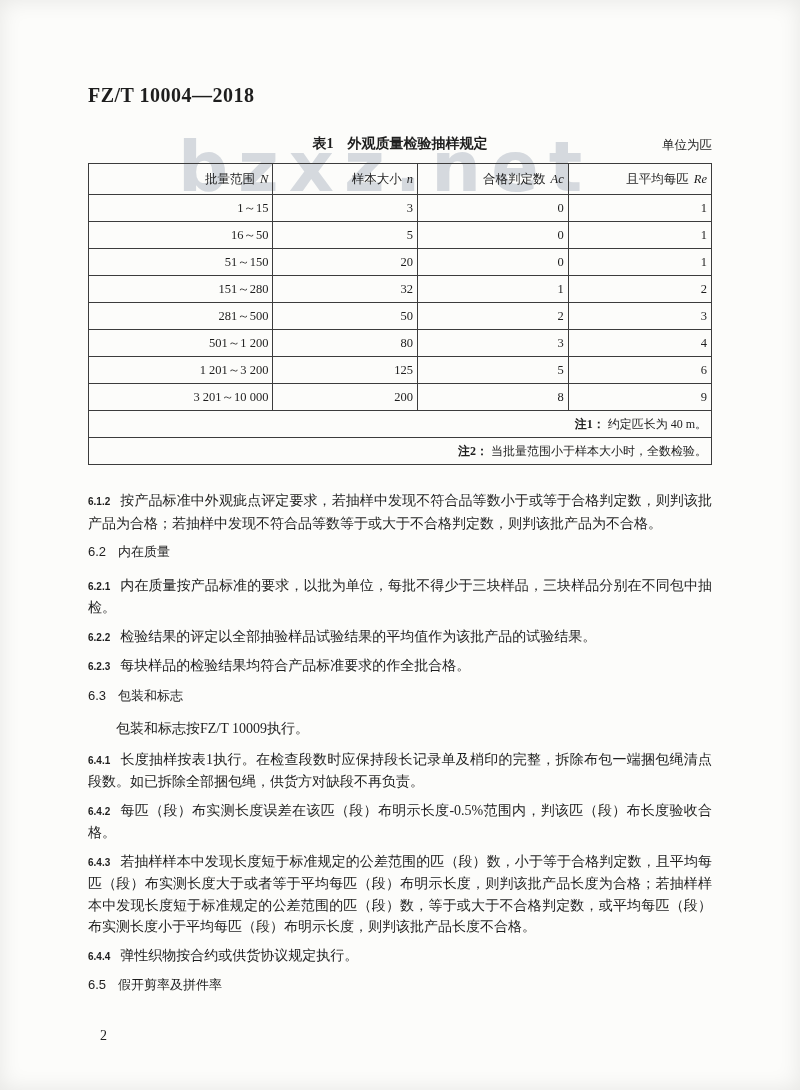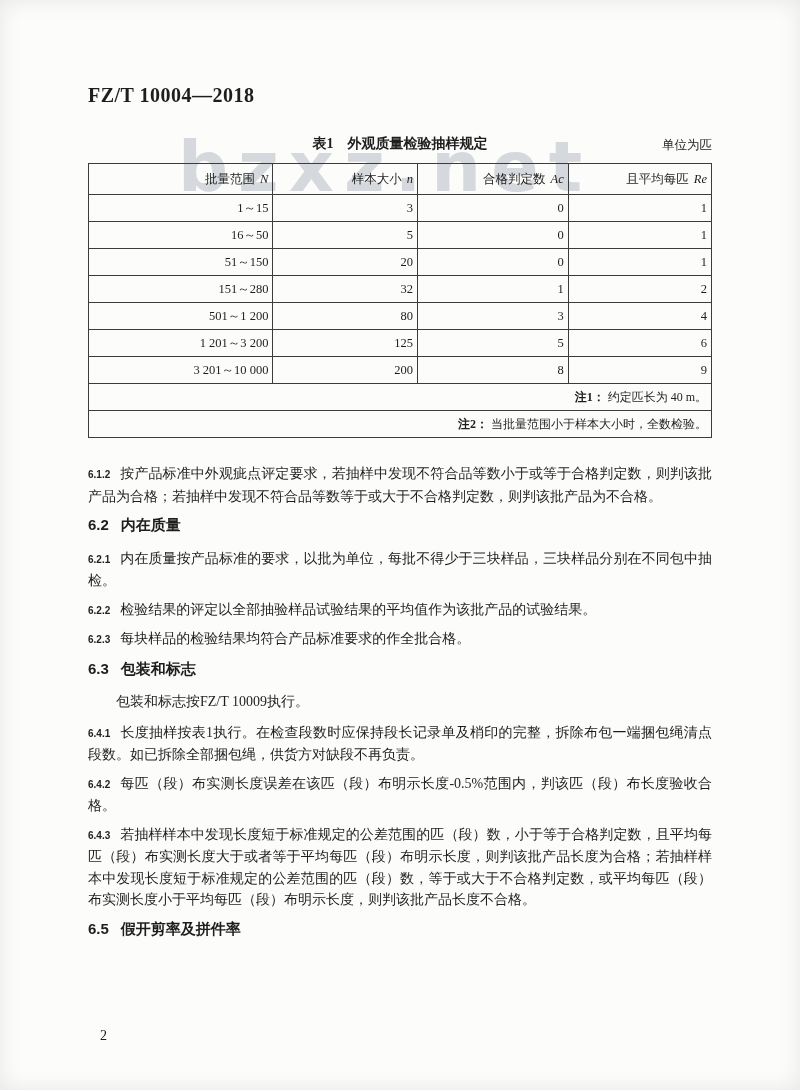--- a/index.html
+++ b/index.html
@@ -77,22 +77,22 @@
   }
   .note-label { font-weight: bold; margin-right: 3px; }
   .body-blocks {
     margin-top: 25px;
     font-size: 14px;
     line-height: 21.5px;
     text-align: justify;
   }
   .body-blocks .heading {
     font-family: "Liberation Sans", "DejaVu Sans", sans-serif;
-    font-weight: bold;
-    font-size: 15px;
+    font-weight: normal;
+    font-size: 13px;
     text-align: left;
     margin: 4px 0 12px 0;
   }
   .heading-num { margin-right: 12px; }
   .body-blocks .clause { margin: 7px 0; }
   .clause-num {
     font-family: "Liberation Sans", "DejaVu Sans", sans-serif;
     font-weight: bold;
     font-size: 10px;
     margin-right: 10px;
@@ -159,20 +159,26 @@
             <td>0</td>
             <td>1</td>
           </tr>
           <tr>
             <td>151～280</td>
             <td>32</td>
             <td>1</td>
             <td>2</td>
           </tr>
           <tr>
+            <td>281～500</td>
+            <td>50</td>
+            <td>2</td>
+            <td>3</td>
+          </tr>
+          <tr>
             <td>501～1 200</td>
             <td>80</td>
             <td>3</td>
             <td>4</td>
           </tr>
           <tr>
             <td>1 201～3 200</td>
             <td>125</td>
             <td>5</td>
             <td>6</td>
@@ -198,20 +204,21 @@
         <div class="clause"><span class="clause-num">6.1.2</span><span>按产品标准中外观疵点评定要求，若抽样中发现不符合品等数小于或等于合格判定数，则判该批产品为合格；若抽样中发现不符合品等数等于或大于不合格判定数，则判该批产品为不合格。</span></div>
         <div class="heading"><span class="heading-num">6.2</span><span>内在质量</span></div>
         <div class="clause"><span class="clause-num">6.2.1</span><span>内在质量按产品标准的要求，以批为单位，每批不得少于三块样品，三块样品分别在不同包中抽检。</span></div>
         <div class="clause"><span class="clause-num">6.2.2</span><span>检验结果的评定以全部抽验样品试验结果的平均值作为该批产品的试验结果。</span></div>
         <div class="clause"><span class="clause-num">6.2.3</span><span>每块样品的检验结果均符合产品标准要求的作全批合格。</span></div>
         <div class="heading"><span class="heading-num">6.3</span><span>包装和标志</span></div>
         <div class="indent"><span>包装和标志按FZ/T 10009执行。</span></div>
         <div class="clause"><span class="clause-num">6.4.1</span><span>长度抽样按表1执行。在检查段数时应保持段长记录单及梢印的完整，拆除布包一端捆包绳清点段数。如已拆除全部捆包绳，供货方对缺段不再负责。</span></div>
         <div class="clause"><span class="clause-num">6.4.2</span><span>每匹（段）布实测长度误差在该匹（段）布明示长度-0.5%范围内，判该匹（段）布长度验收合格。</span></div>
         <div class="clause"><span class="clause-num">6.4.3</span><span>若抽样样本中发现长度短于标准规定的公差范围的匹（段）数，小于等于合格判定数，且平均每匹（段）布实测长度大于或者等于平均每匹（段）布明示长度，则判该批产品长度为合格；若抽样样本中发现长度短于标准规定的公差范围的匹（段）数，等于或大于不合格判定数，或平均每匹（段）布实测长度小于平均每匹（段）布明示长度，则判该批产品长度不合格。</span></div>
+        <div class="clause"><span class="clause-num">6.4.4</span><span>弹性织物按合约或供货协议规定执行。</span></div>
         <div class="heading"><span class="heading-num">6.5</span><span>假开剪率及拼件率</span></div>
       </div>
 
   </div>
 
   <div class="page-number">2</div>
 
 </div>
 
 </body></html>

